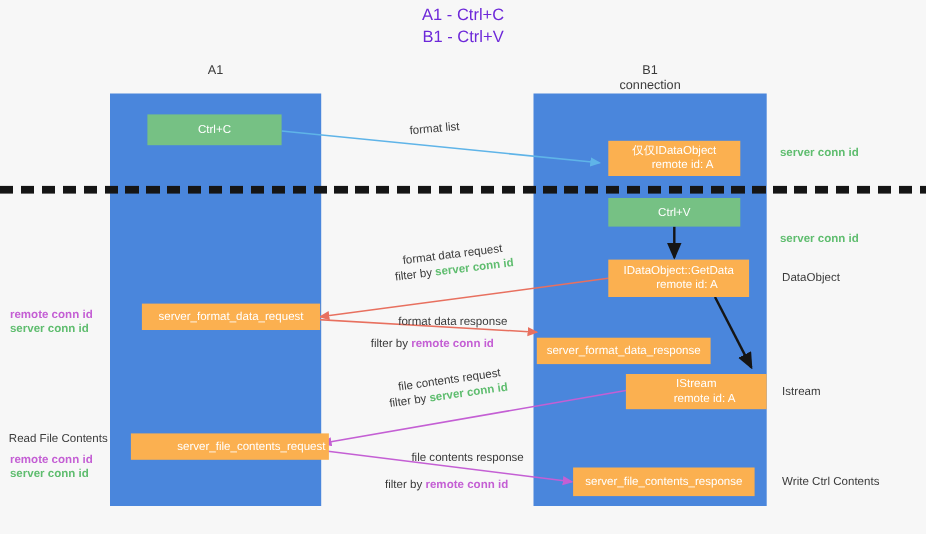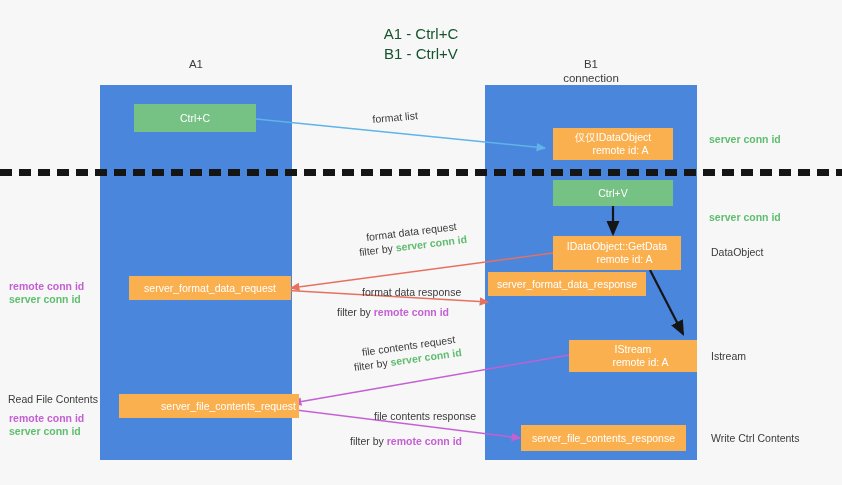--- a/index.html
+++ b/index.html
@@ -42,25 +42,25 @@
     color: #3b3b3b;
     line-height: 13.5px;
     white-space: nowrap;
   }
   .lane-head .l1 { display: block; }
   .lane-head .l2 { display: block; }
 
   .title {
     position: absolute;
     left: 0;
-    top: 24px;
+    top: 4px;
     width: 842px;
     text-align: center;
     font-size: 15px;
-    color: #14532d;
+    color: #6d28d9;
     line-height: 20px;
   }
 
   .box {
     position: absolute;
     box-sizing: border-box;
     display: flex;
     flex-direction: column;
     align-items: center;
     justify-content: center;
@@ -181,21 +181,21 @@
 
   <div class="box orange" style="left:569px; top:340px; width:128px; height:32px;">
     <span>IStream</span>
     <span class="ln2">remote id: A</span>
   </div>
 
   <div class="box orange" style="left:129px; top:276px; width:162px; height:24px;">
     <span>server_format_data_request</span>
   </div>
 
-  <div class="box orange" style="left:488px; top:272px; width:158px; height:24px;text-align:center;">
+  <div class="box orange" style="left:488px; top:307px; width:158px; height:24px;text-align:center;">
     <span>server_format_data_response</span>
   </div>
 
   <div class="box orange" style="left:119px; top:394px; width:180px; height:24px;padding-left:39px;">
     <span>server_file_contents_request</span>
   </div>
 
   <div class="box orange" style="left:521px; top:425px; width:165px; height:26px;">
     <span>server_file_contents_response</span>
   </div>

